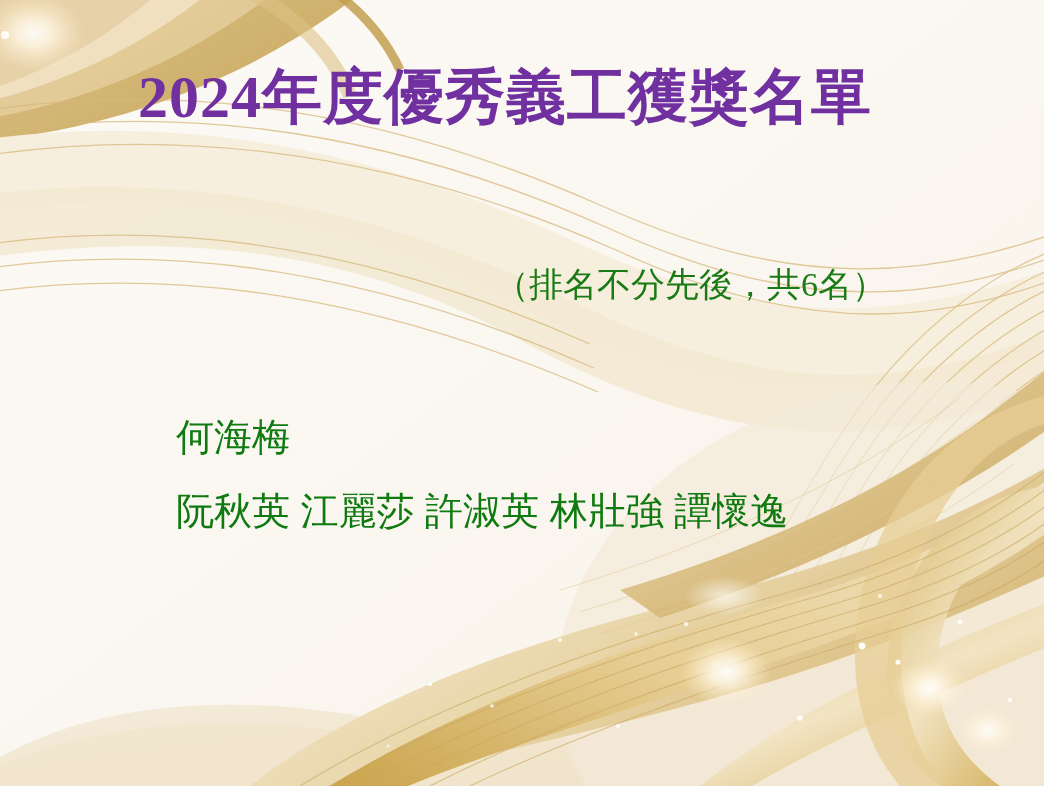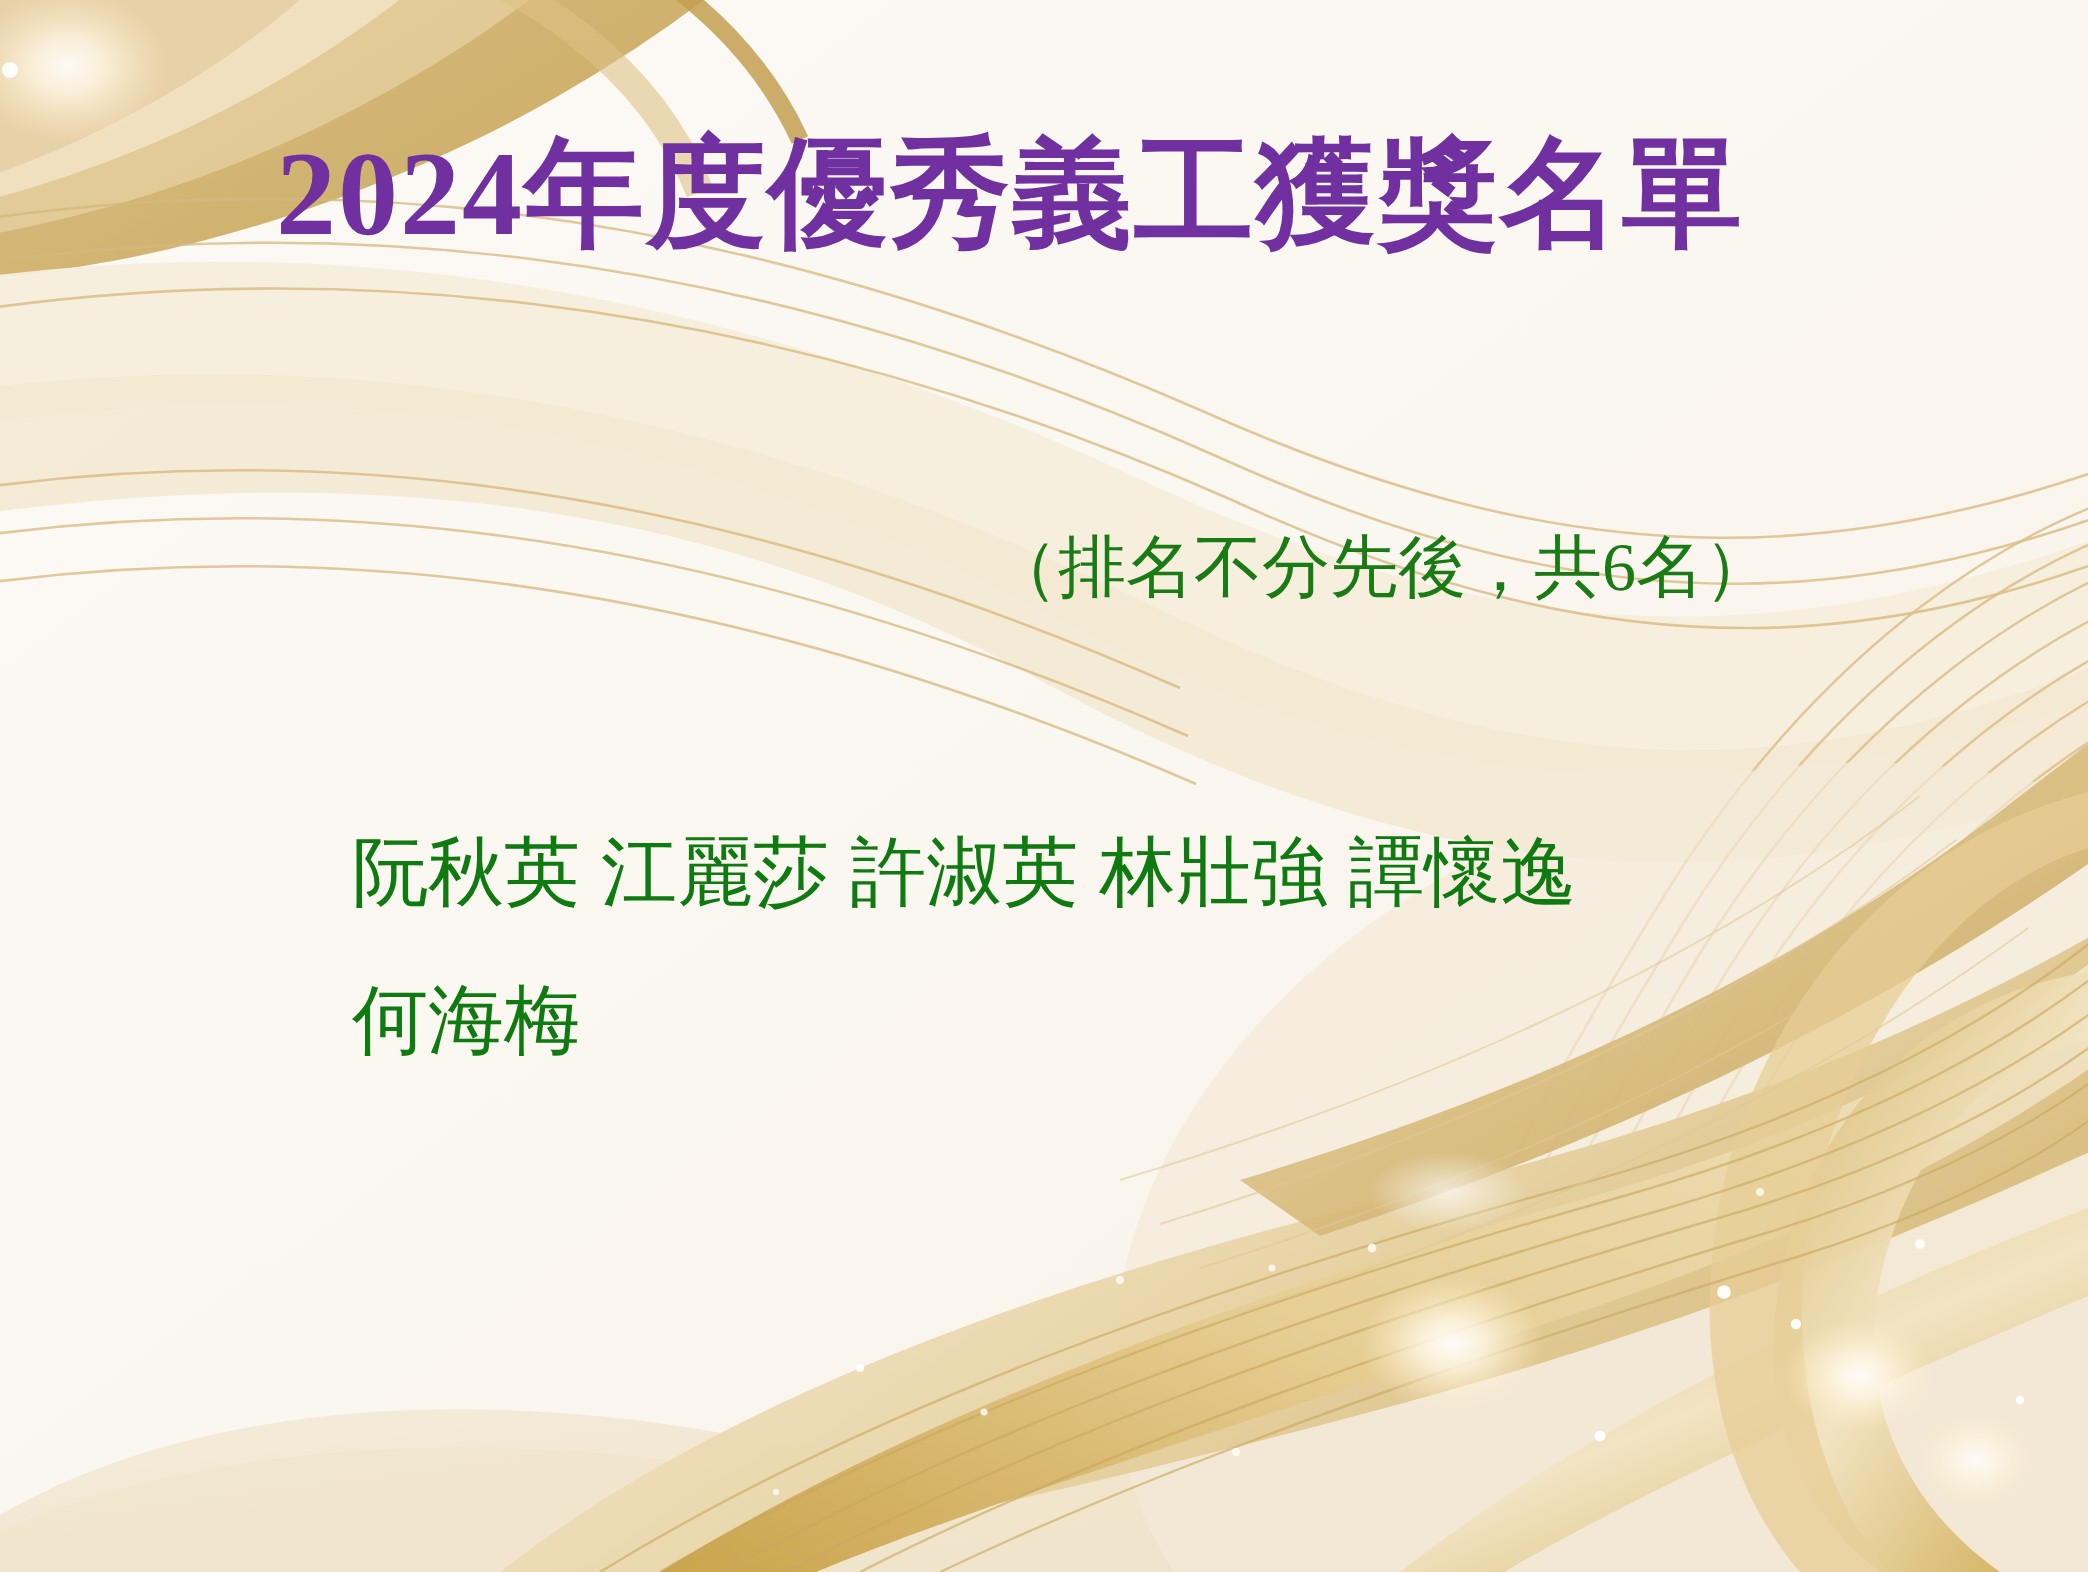--- a/index.html
+++ b/index.html
@@ -250,18 +250,18 @@
   </svg>
 
   <div id="content">
 
     <div class="slide-title">2024年度優秀義工獲獎名單</div>
 
 
     <div class="slide-note">（排名不分先後，共6名）</div>
 
     <div class="names-block">
+      <div class="names-line">何海梅</div>
       <div class="names-line">阮秋英  江麗莎  許淑英  林壯強  譚懷逸</div>
-      <div class="names-line">何海梅</div>
     </div>
 
   </div>
 </div>
 
 </body></html>

